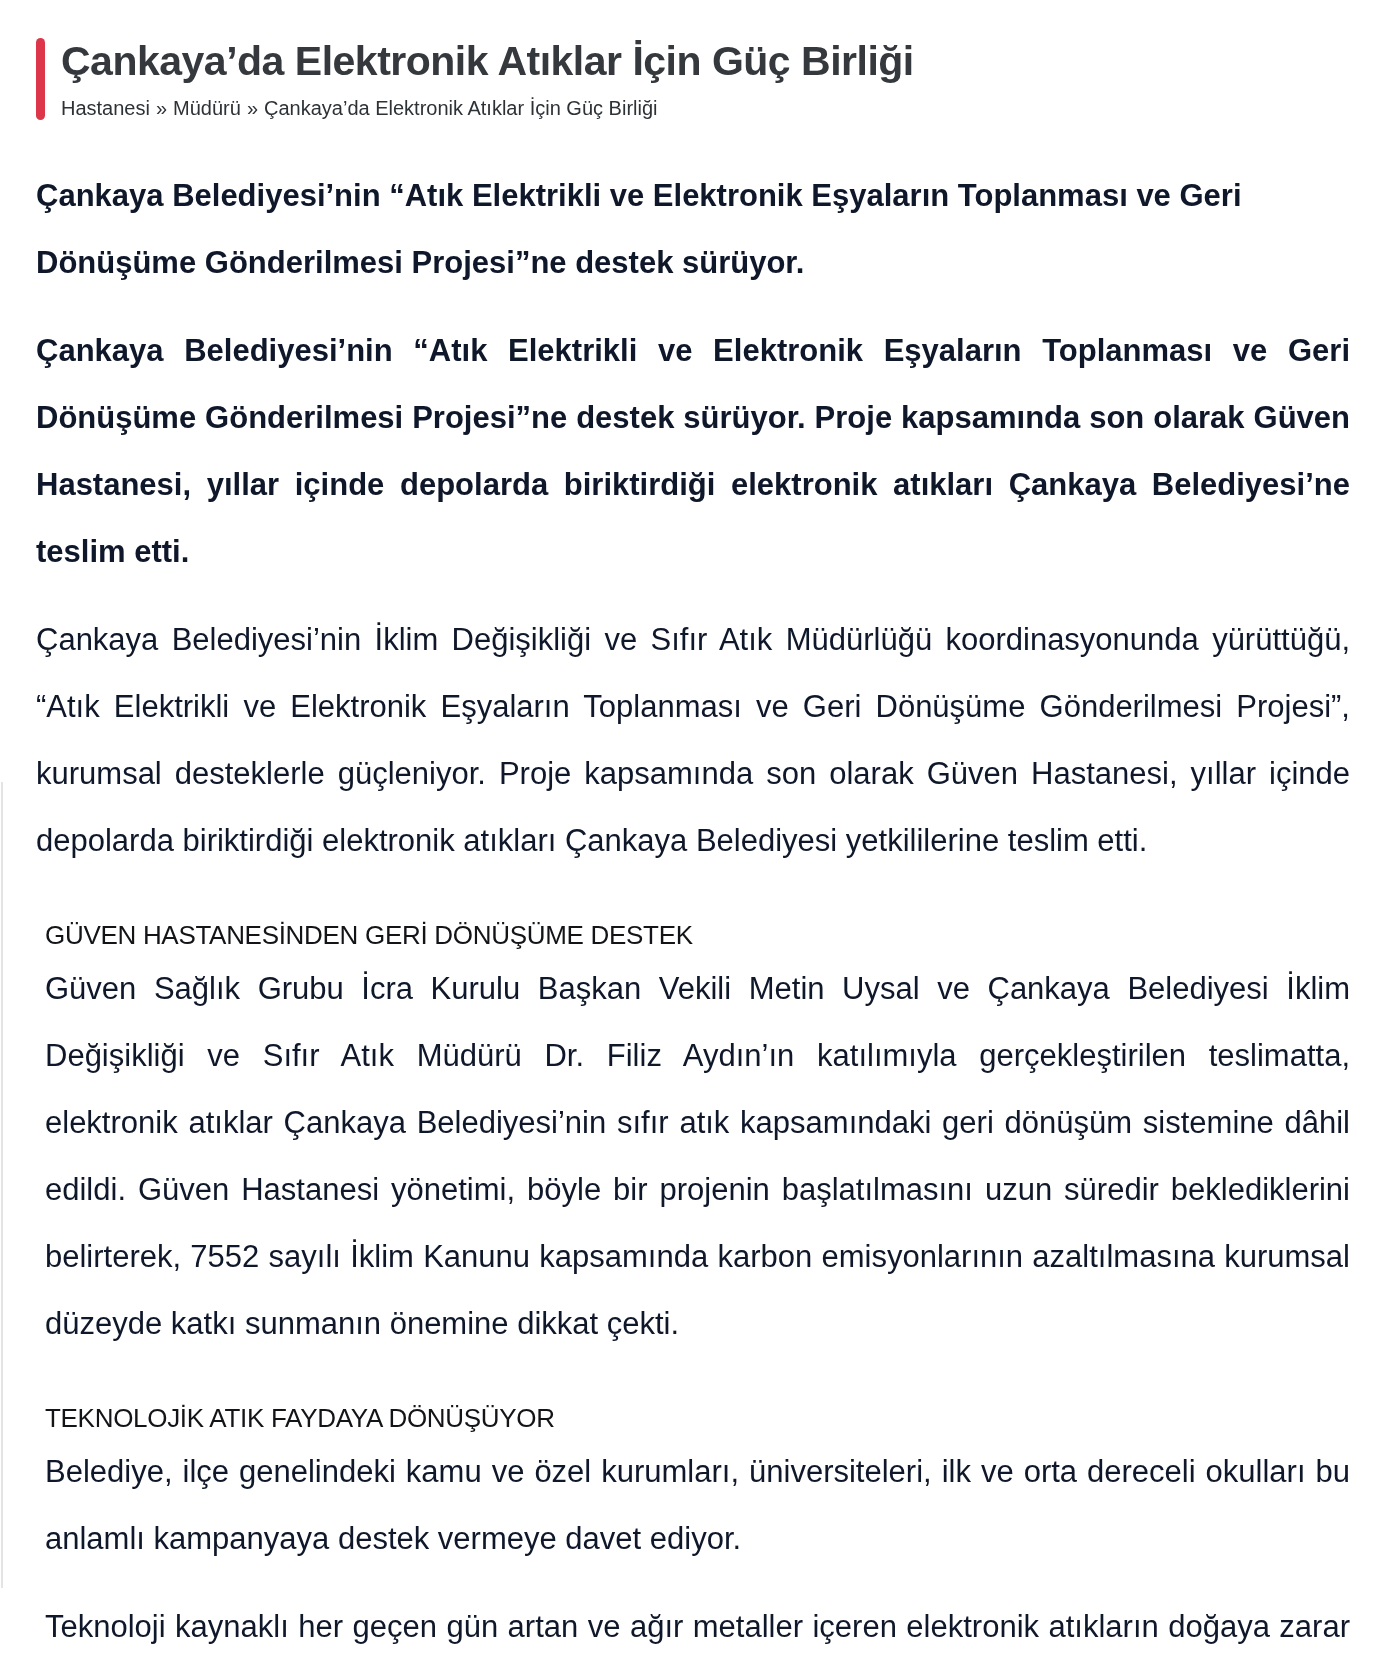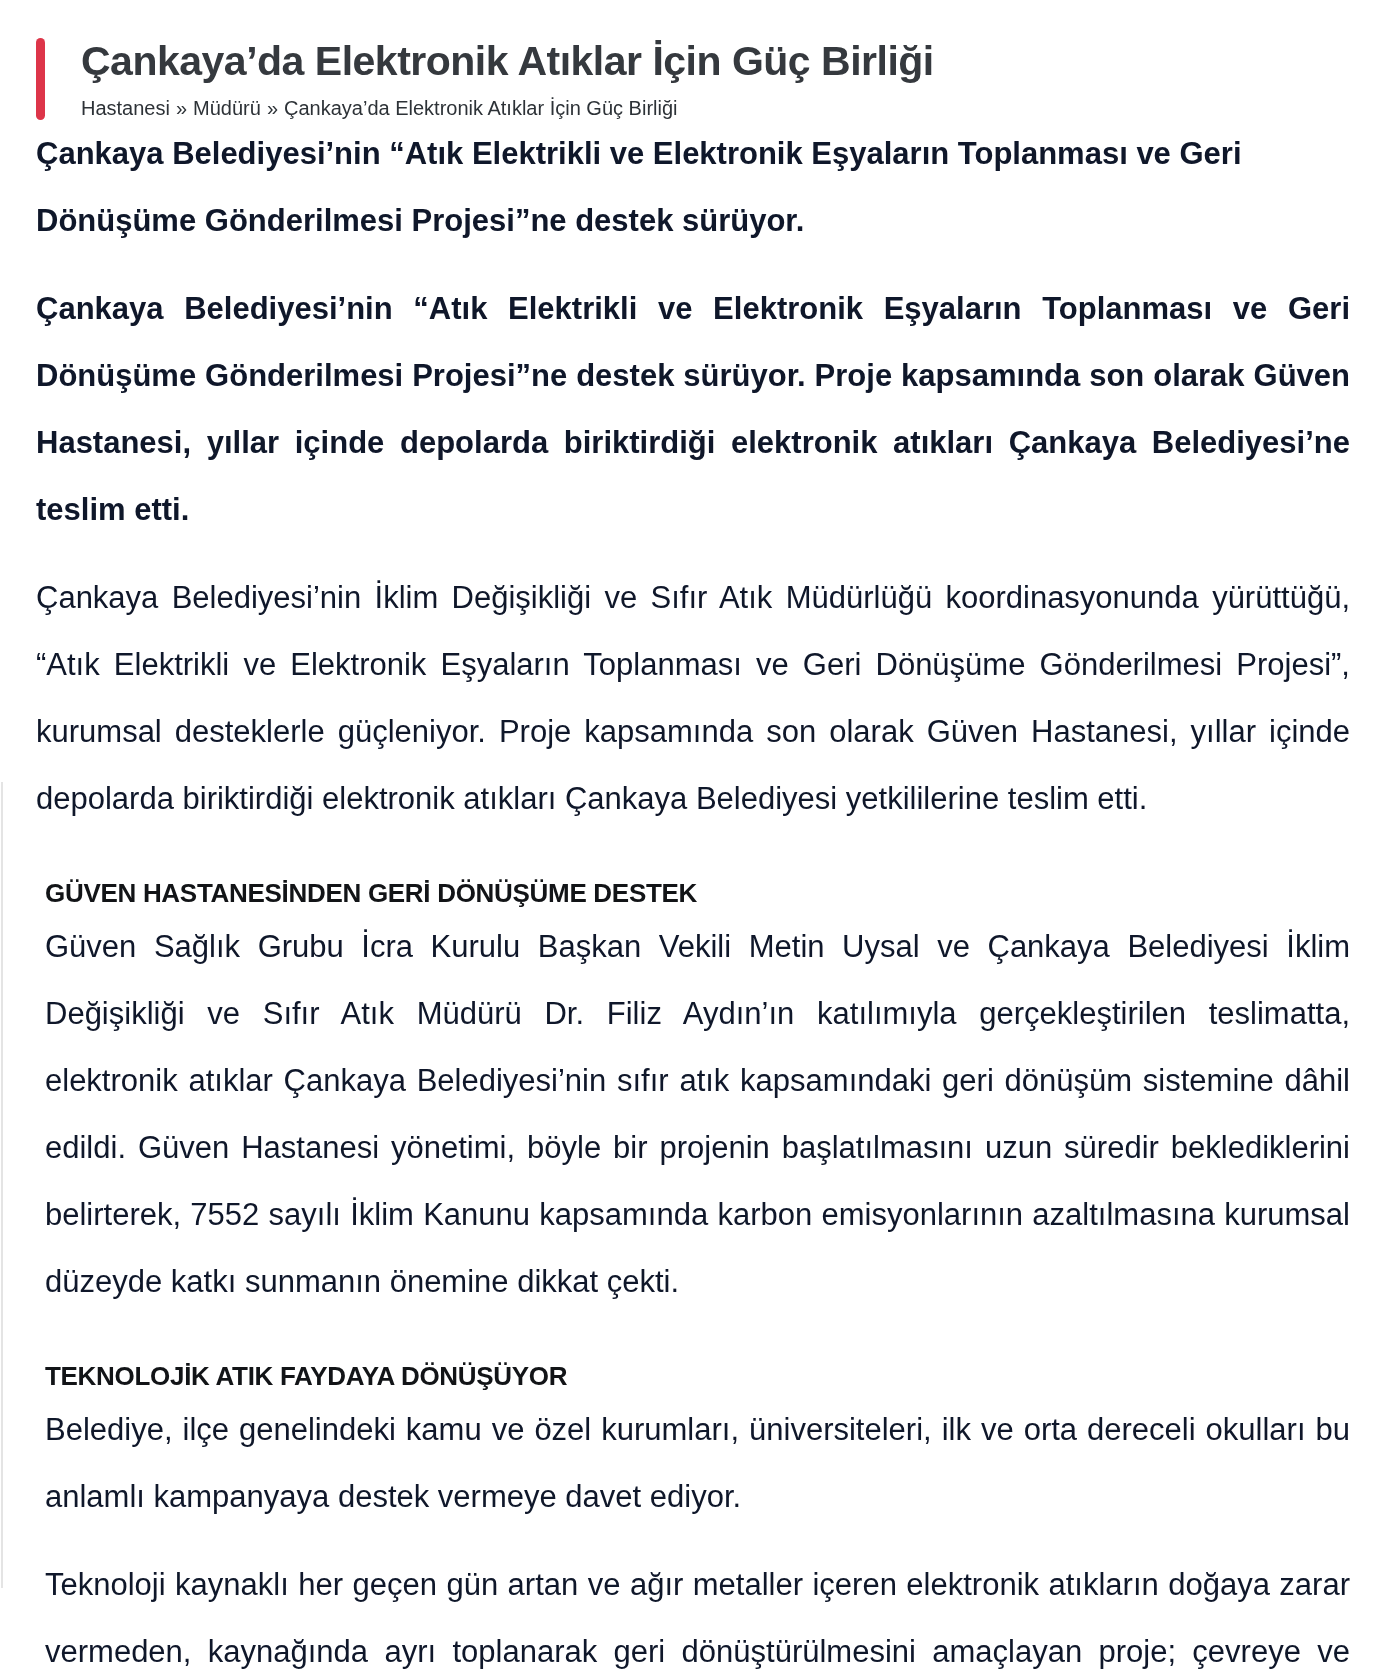--- a/index.html
+++ b/index.html
@@ -15,21 +15,22 @@
     position: relative;
     color: #1e2226;
   }
   .container {
     padding: 38px 34px 0 36px;
   }
   
   .article-header {
     display: flex;
     align-items: stretch;
-    gap: 36px;
+    gap: 16px;
+    margin-bottom: 42px;
   }
   .accent-bar {
     width: 9px;
     border-radius: 5px;
     background: #dd3549;
     flex: 0 0 9px;
   }
   .header-texts {
     display: flex;
     flex-direction: column;
@@ -65,21 +66,21 @@
   }
   p.bold {
     font-weight: bold;
   }
   p.justify {
     text-align: justify;
   }
   h2.section-heading {
     margin: 46px 0 4px 0;
     font-size: 26px;
-    font-weight: bold;
+    font-weight: normal;
     letter-spacing: -0.3px;
     color: #121417;
   }
   .lower-sections {
     padding-left: 9px;
   }
   .edge-line {
     position: absolute;
     left: 1px;
     top: 782px;

